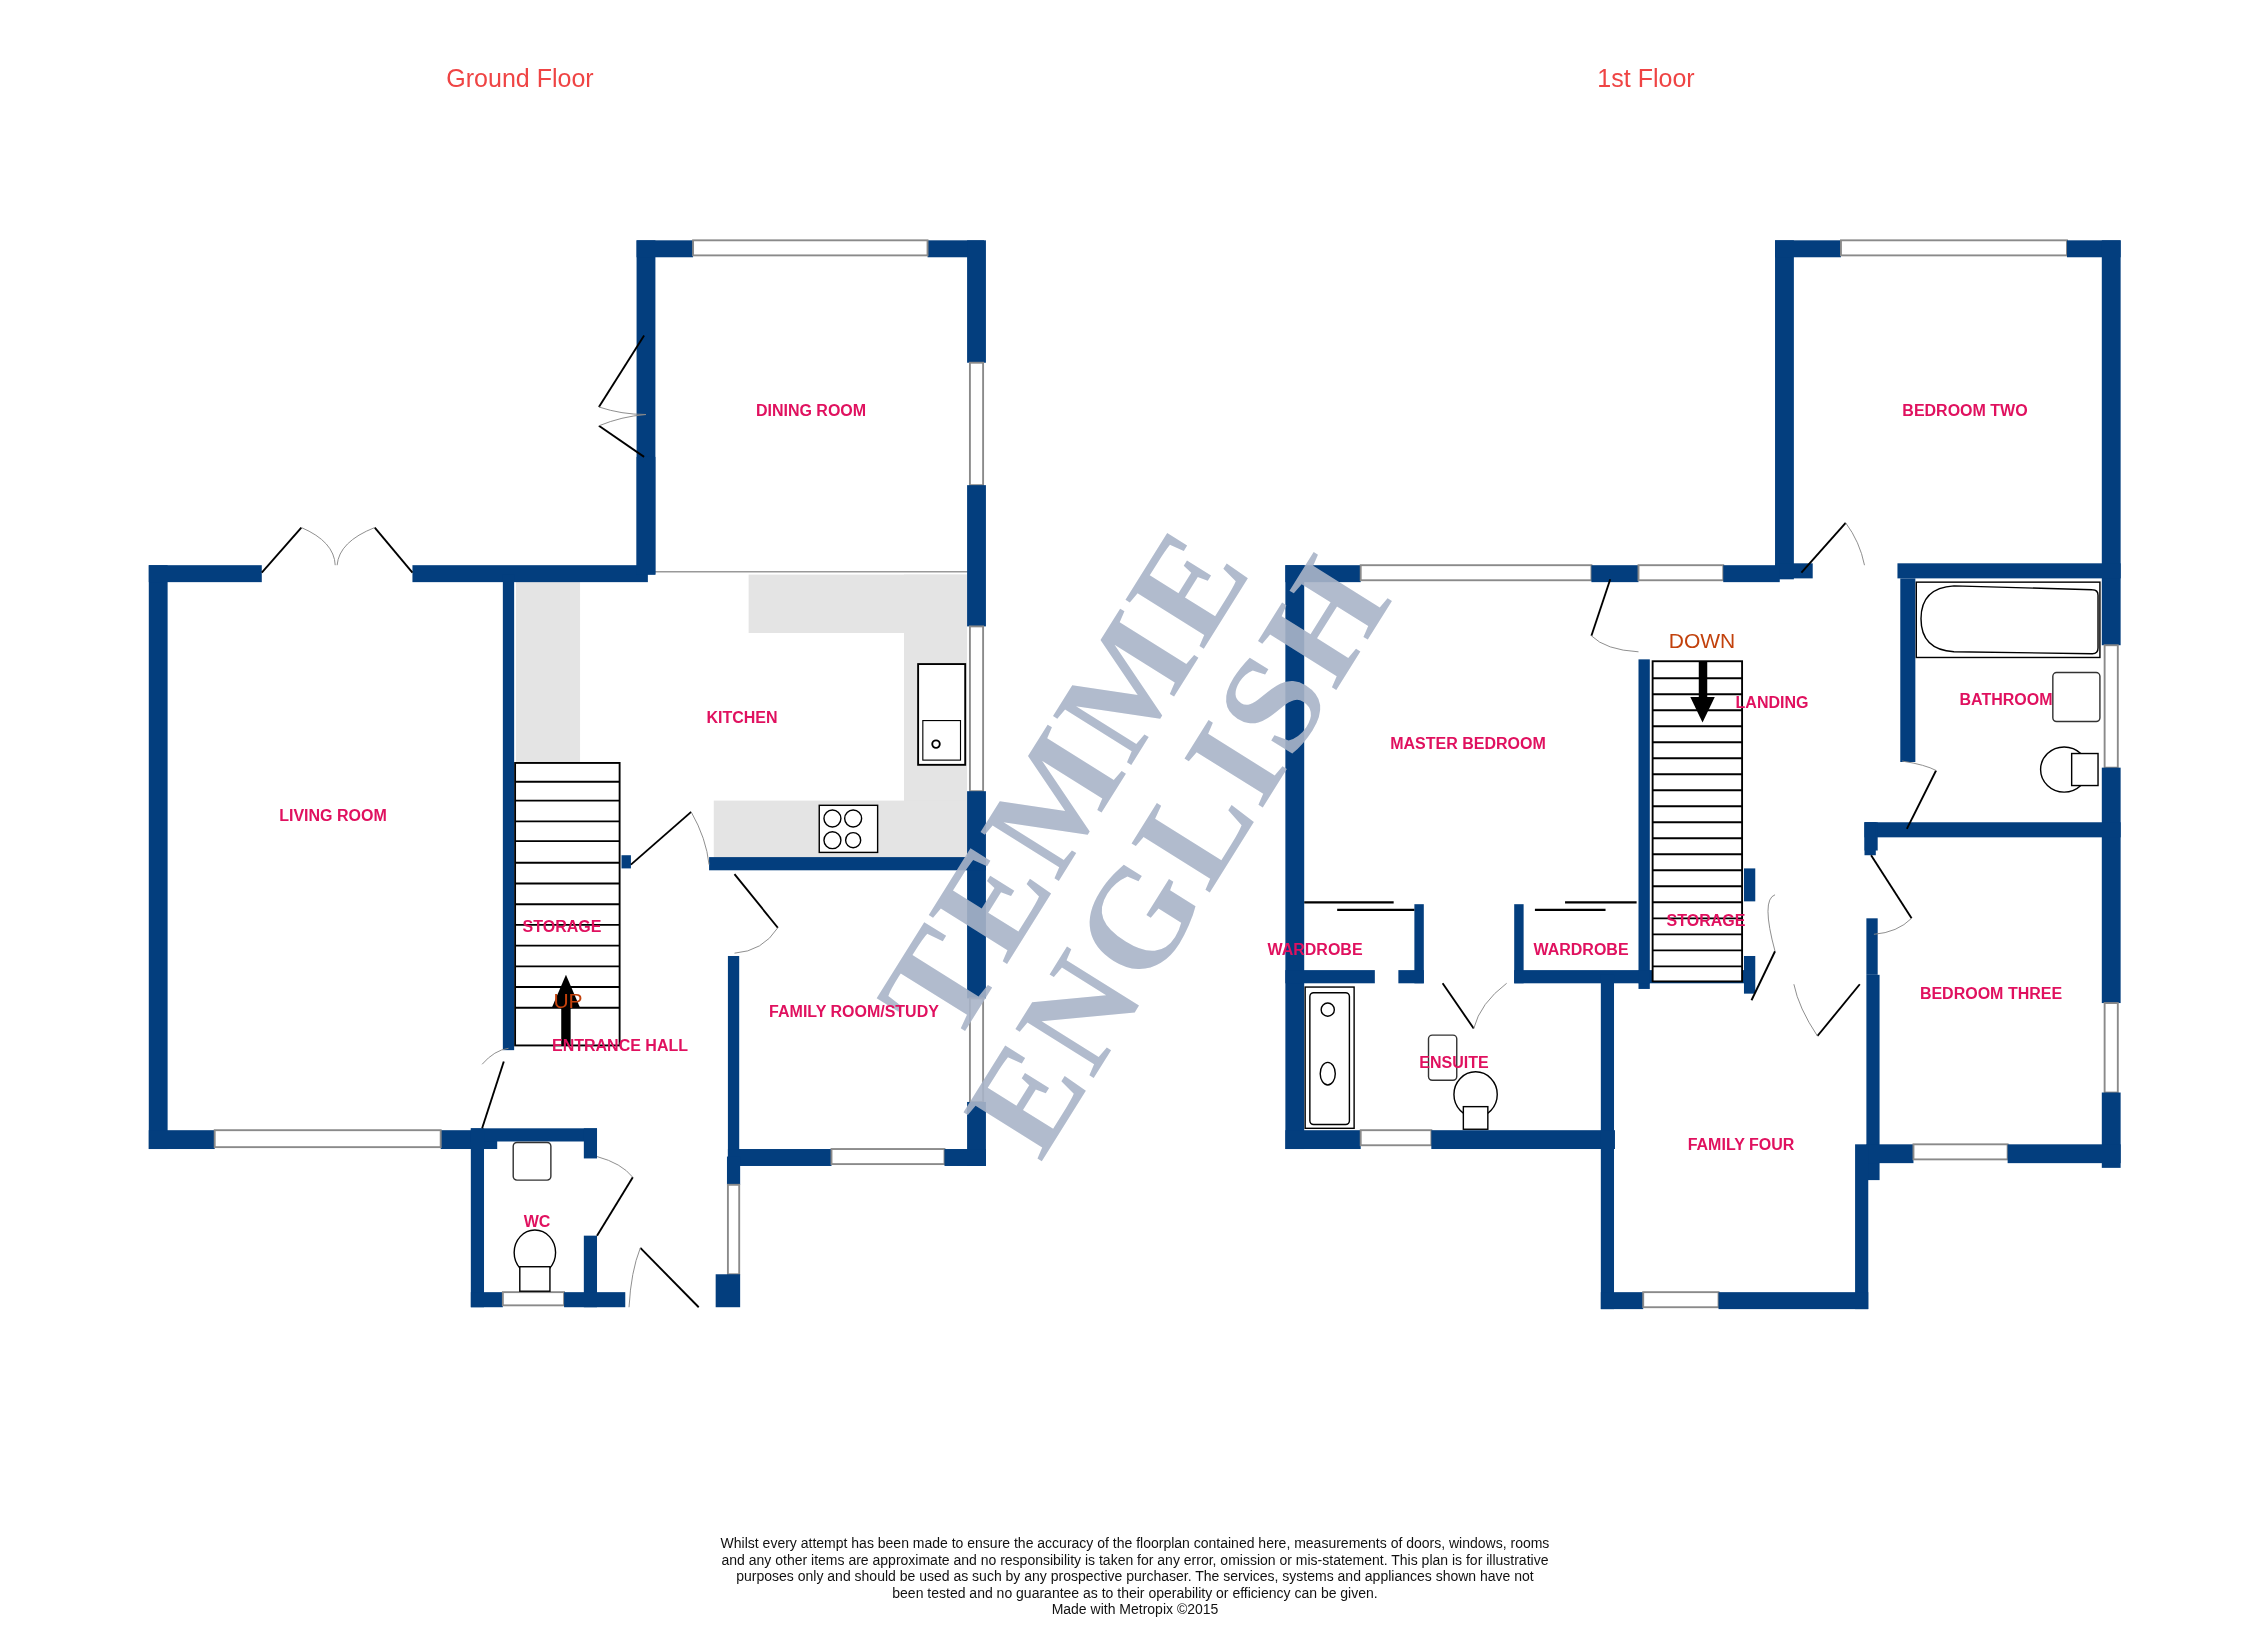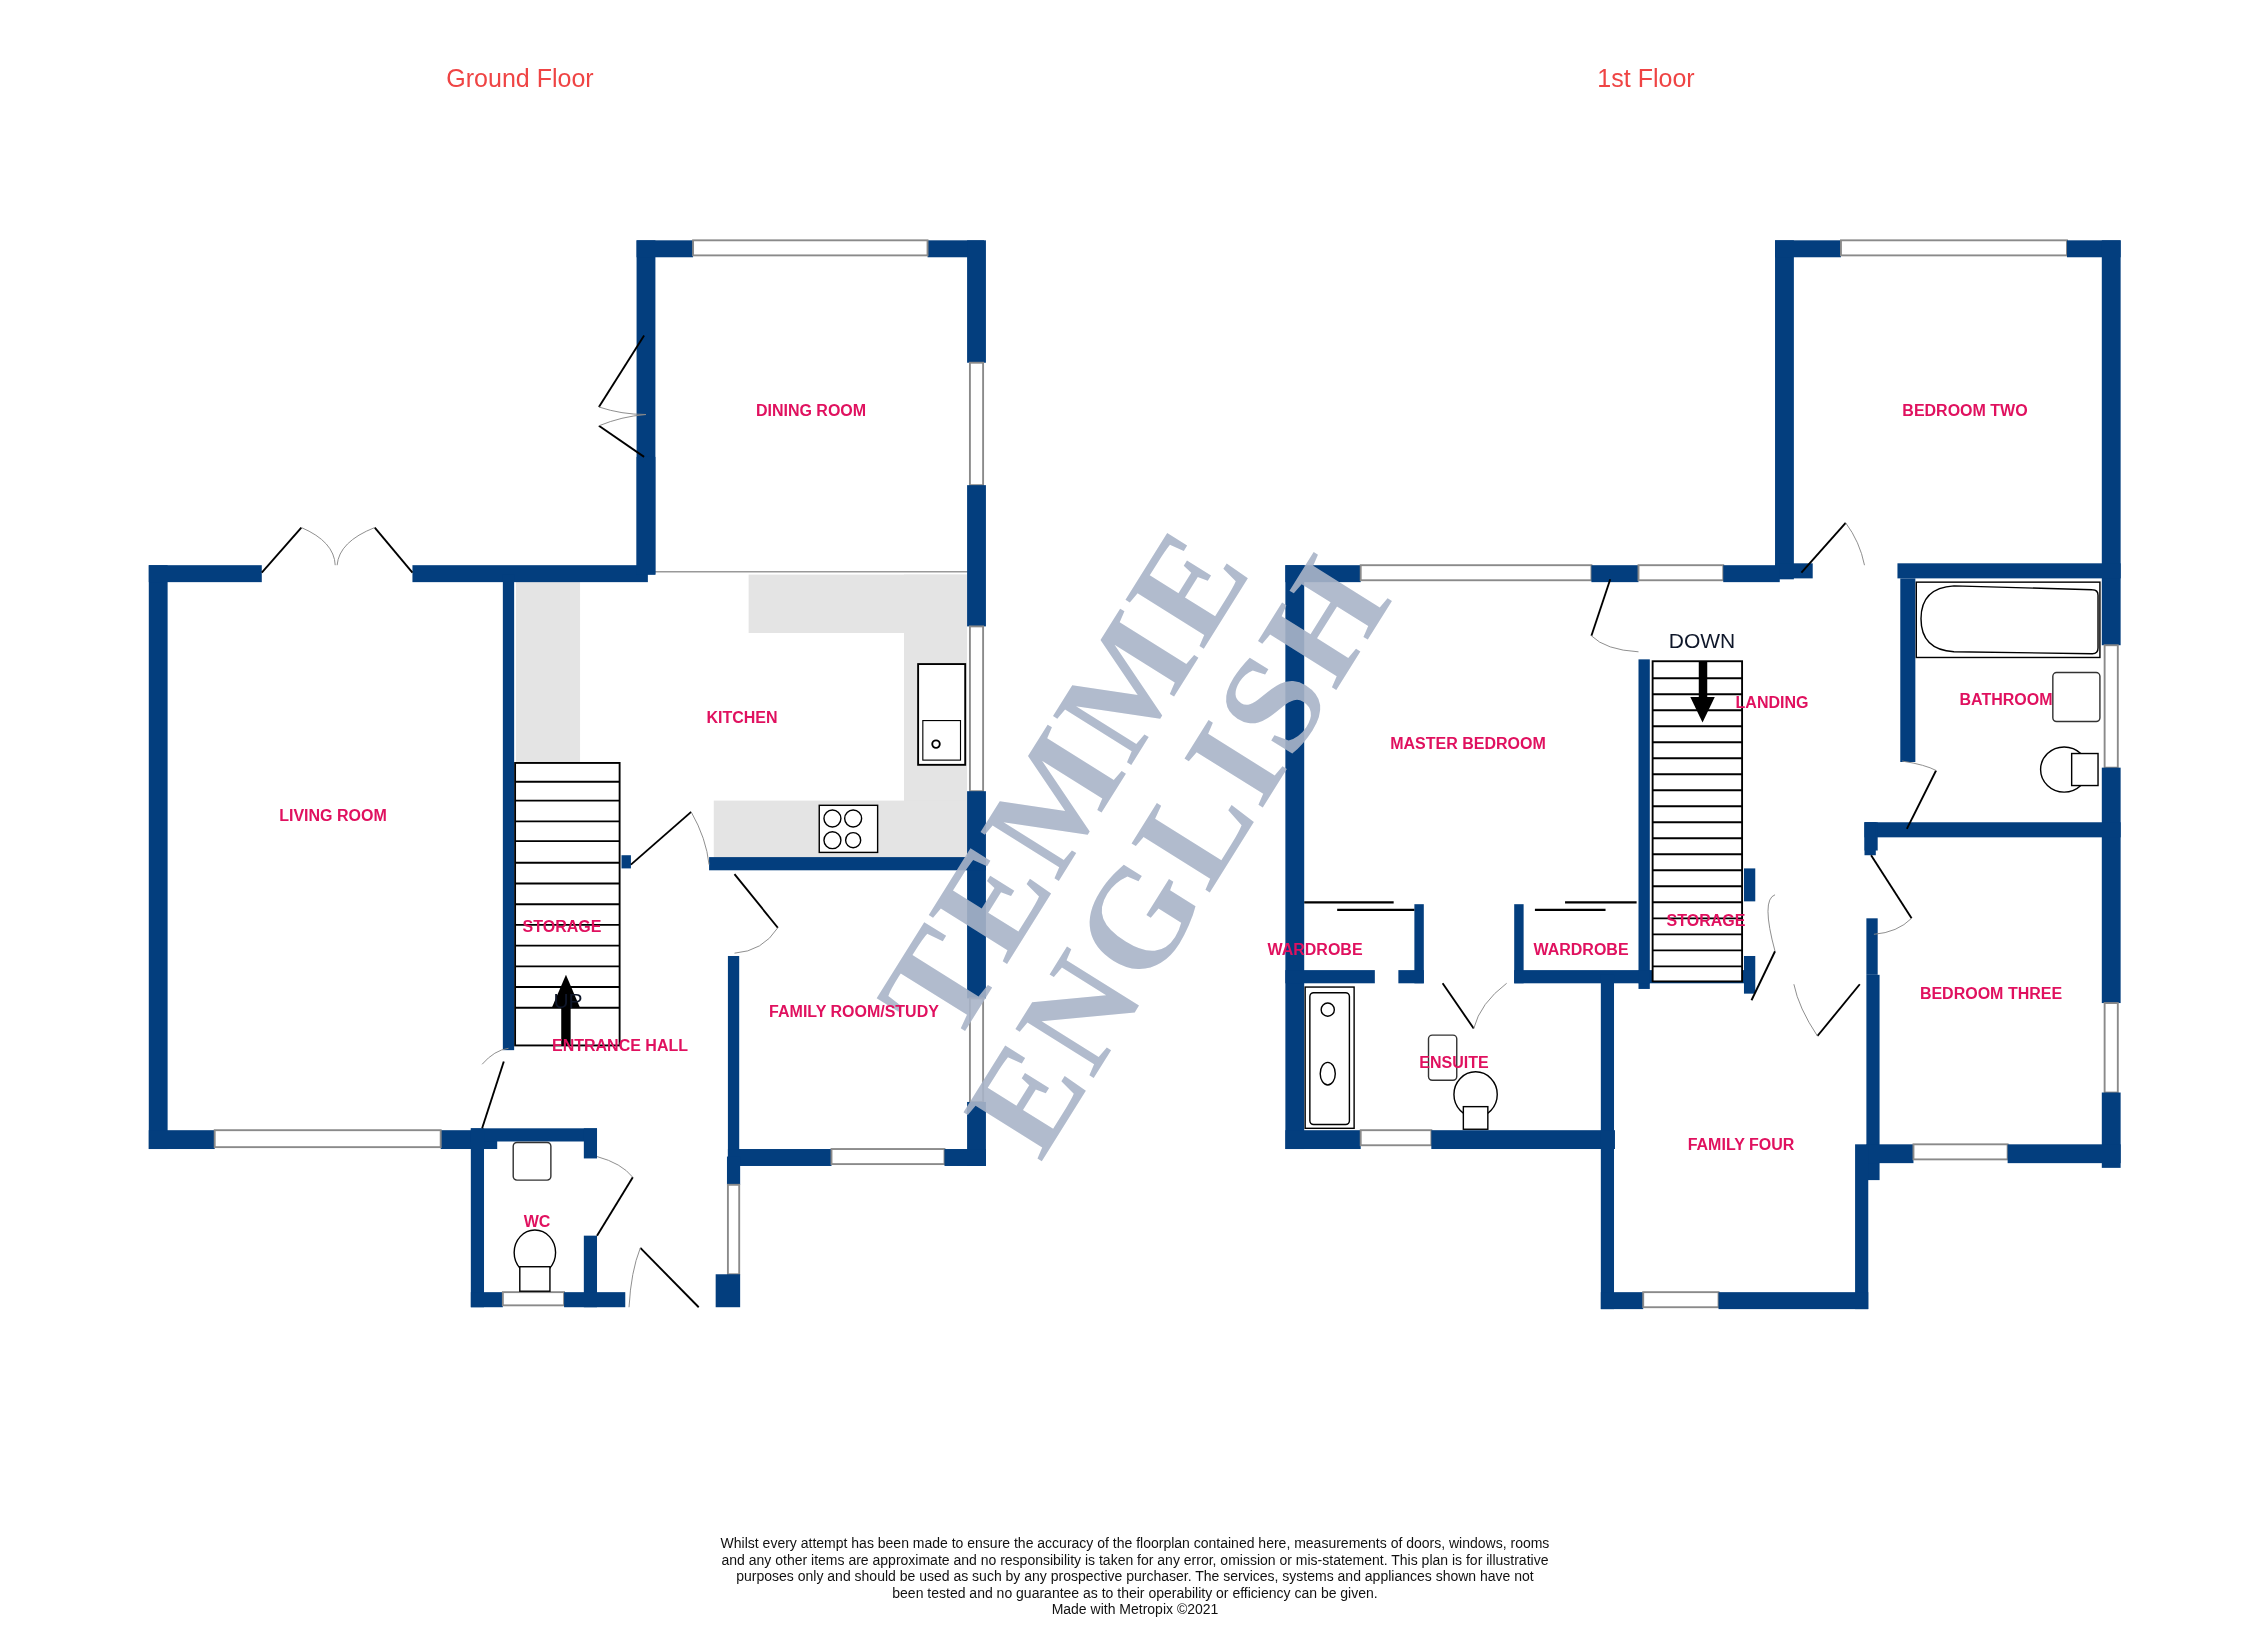--- a/index.html
+++ b/index.html
@@ -2,21 +2,21 @@
 <html style="font-size:15px"><head>
 <meta charset="utf-8">
 <style>
   html,body{margin:0;padding:0;background:#ffffff;}
   body{width:2260px;height:1637px;position:relative;overflow:hidden;font-family:"Liberation Sans",sans-serif;}
   .floor-title{position:absolute;top:64px;font-size:25px;color:#ef4444;font-family:"Liberation Sans",sans-serif;white-space:nowrap;transform:translateX(-50%);}
   svg#plan{position:absolute;left:0;top:0;}
   .wall{fill:#033e7e;}
   .win{fill:#ffffff;stroke:#8a8a8a;stroke-width:2;}
   .room-label{position:absolute;font-weight:bold;font-size:16px;color:#e0115f;white-space:nowrap;transform:translate(-50%,-50%);font-family:"Liberation Sans",sans-serif;}
-  .stair-label{position:absolute;font-size:21px;color:#0f172a;white-space:nowrap;transform:translate(-50%,-50%);font-family:"Liberation Sans",sans-serif;}
+  .stair-label{position:absolute;font-size:21px;color:#c2410c;white-space:nowrap;transform:translate(-50%,-50%);font-family:"Liberation Sans",sans-serif;}
   .watermark{position:absolute;left:1121px;top:819px;transform:translate(-50%,-50%) rotate(-58deg);color:#a9b4c8;font-family:"Liberation Serif",serif;font-weight:bold;text-align:center;line-height:0.95;opacity:0.9;white-space:nowrap;}
   .watermark .l1{font-size:141px;letter-spacing:3.8px;}
   .watermark .l2{font-size:141px;letter-spacing:3.8px;}
   .disclaimer{position:absolute;left:1135px;top:1535px;transform:translateX(-50%);width:829px;text-align:center;font-size:14px;line-height:16.5px;color:#111;font-family:"Liberation Sans",sans-serif;}
 </style>
 </head>
 <body>
 
 <div class="floor-title" style="left:520px;">Ground Floor</div>
 <div class="floor-title" style="left:1646px;">1st Floor</div>
@@ -292,15 +292,15 @@
 <div class="room-label" style="left:1315px;top:950px;">WARDROBE</div>
 <div class="room-label" style="left:1581px;top:950px;">WARDROBE</div>
 <div class="room-label" style="left:1706px;top:921px;">STORAGE</div>
 <div class="room-label" style="left:1991px;top:994px;">BEDROOM THREE</div>
 <div class="room-label" style="left:1454px;top:1063px;">ENSUITE</div>
 <div class="room-label" style="left:1741px;top:1145px;">FAMILY FOUR</div>
 <div class="stair-label" style="left:1702px;top:641px;">DOWN</div>
 
 <div class="disclaimer">
   <div>Whilst every attempt has been made to ensure the accuracy of the floorplan contained here, measurements of doors, windows, rooms and any other items are approximate and no responsibility is taken for any error, omission or mis-statement. This plan is for illustrative purposes only and should be used as such by any prospective purchaser. The services, systems and appliances shown have not been tested and no guarantee as to their operability or efficiency can be given.</div>
-  <div>Made with Metropix ©2021</div>
+  <div>Made with Metropix ©2015</div>
 </div>
 
 
 </body></html>

